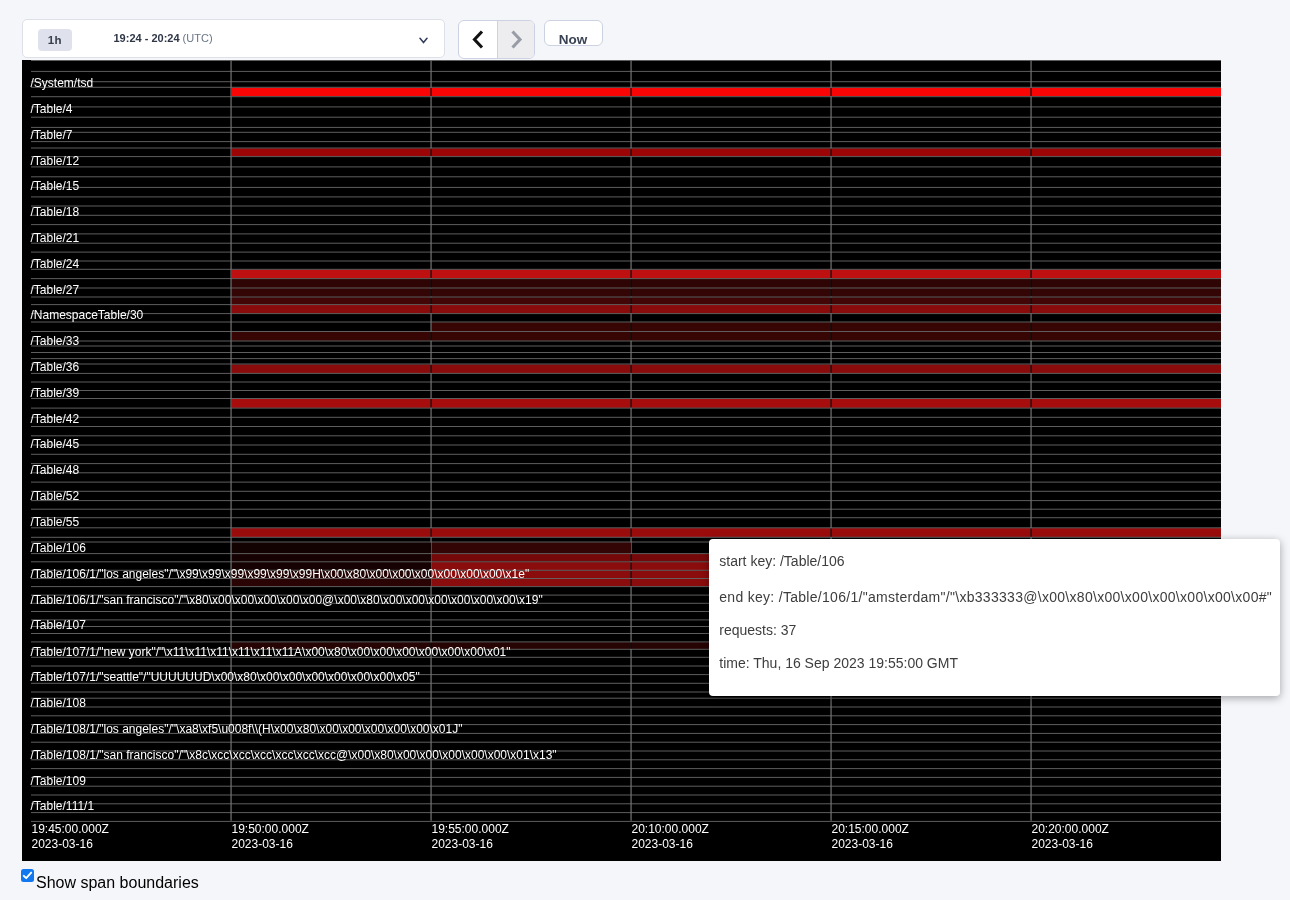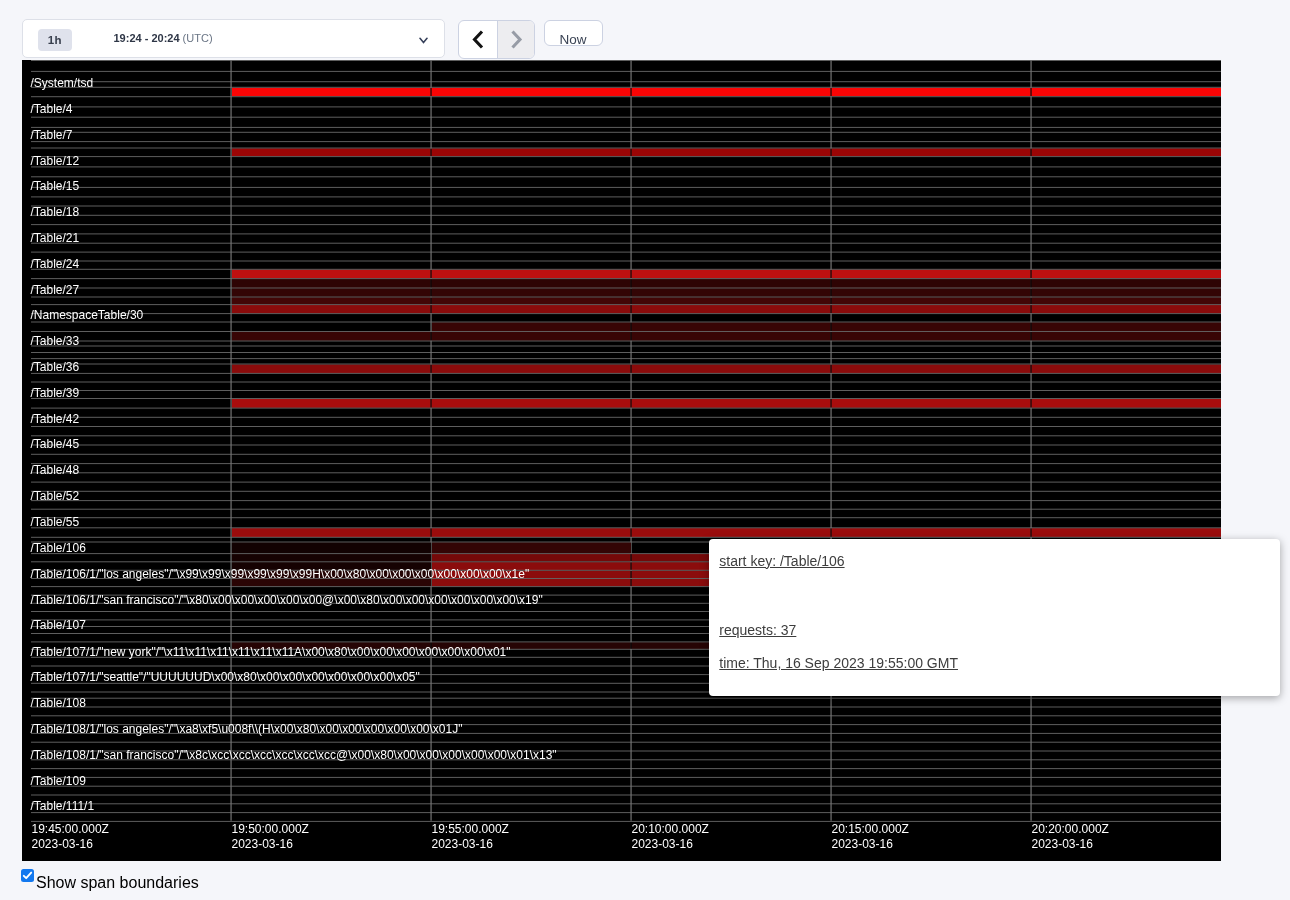--- a/index.html
+++ b/index.html
@@ -12,27 +12,27 @@
 #trange { left:61.5px; top:0; height:37.5px; line-height:37.5px; font-size:11px;
   font-weight:bold; color:#2e3646; letter-spacing:0;margin-left:29px; }
 #trange .utc { font-weight:normal; color:#6a7585; }
 #selbox svg.chev { position:absolute; right:16px; top:17px; }
 #navgrp { left:457.5px; top:19.8px; width:77.5px; height:39px; background:#fff;
   border:1px solid #ccd2e2; border-radius:6px; overflow:hidden; }
 #navgrp .half { position:absolute; top:0; width:38.2px; height:37px; }
 #navgrp .r { left:38.7px; background:#ededf0; border-left:1px solid #ccd2e2; }
 #nowbtn { left:543.5px; top:19.8px; width:59px; height:26px; background:#fff;
   border:1px solid #ccd2e2; border-radius:6px; color:#3a4354; font-size:13.5px;
-  font-weight:normal; text-align:center; line-height:37px; }
+  font-weight:bold; text-align:center; line-height:37px; }
 #canvaswrap { left:22px; top:60px; width:1199px; height:575px; }
 .rl { font-size:12px; fill:#ffffff; font-family:"Liberation Sans",sans-serif; }
 #tooltip { left:708.6px; top:539px; width:571.2px; height:157.1px; background:#fff;
   border-radius:4px; box-shadow:0 2px 8px rgba(0,0,0,0.35); font-size:14px;
   color:#3d3d3d; }
-#tooltip div { position:absolute; left:10.7px; white-space:pre;text-decoration:underline; }
+#tooltip div { position:absolute; left:10.7px; white-space:pre; }
 #cbx { left:21px; top:869px; }
 #cbl { left:36px; top:874px; font-size:16px; color:#000000; }
 </style></head>
 <body>
 <div class="abs" id="selbox">
   <div class="abs" id="badge">1h</div>
   <div class="abs" id="trange">19:24&nbsp;-&nbsp;20:24 <span class="utc">(UTC)</span></div>
   <svg class="chev" width="9" height="7" viewBox="0 0 9 7">
       <path d="M1 1.3 L4.5 5.4 L8 1.3" fill="none" stroke="#36405a" stroke-width="1.6" stroke-linecap="round"></path>
     </svg>
@@ -332,20 +332,21 @@
       <text x="409.5" y="787.7" class="rl">2023-03-16</text>
       <text x="609.5" y="773.0" class="rl">20:10:00.000Z</text>
       <text x="609.5" y="787.7" class="rl">2023-03-16</text>
       <text x="809.5" y="773.0" class="rl">20:15:00.000Z</text>
       <text x="809.5" y="787.7" class="rl">2023-03-16</text>
       <text x="1009.5" y="773.0" class="rl">20:20:00.000Z</text>
       <text x="1009.5" y="787.7" class="rl">2023-03-16</text>
     </svg></div>
 <div class="abs" id="tooltip">
   <div style="top:13.5px">start key: /Table/106</div>
+  <div style="top:49.5px; letter-spacing:0.29px">end key: /Table/106/1/"amsterdam"/"\xb333333@\x00\x80\x00\x00\x00\x00\x00\x00#"</div>
   <div style="top:82.7px">requests: 37</div>
   <div style="top:116px">time: Thu, 16 Sep 2023 19:55:00 GMT</div>
 </div>
 <svg class="abs" id="cbx" width="13" height="13" viewBox="0 0 13 13">
     <rect x="0" y="0" width="13" height="13" rx="2.5" fill="#1278ef"></rect>
     <path d="M2.8 6.8 L5.2 9.2 L10.2 3.6" fill="none" stroke="#fff" stroke-width="1.9" stroke-linecap="round" stroke-linejoin="round"></path>
   </svg>
 <div class="abs" id="cbl">Show span boundaries</div>
 
 </body></html>

